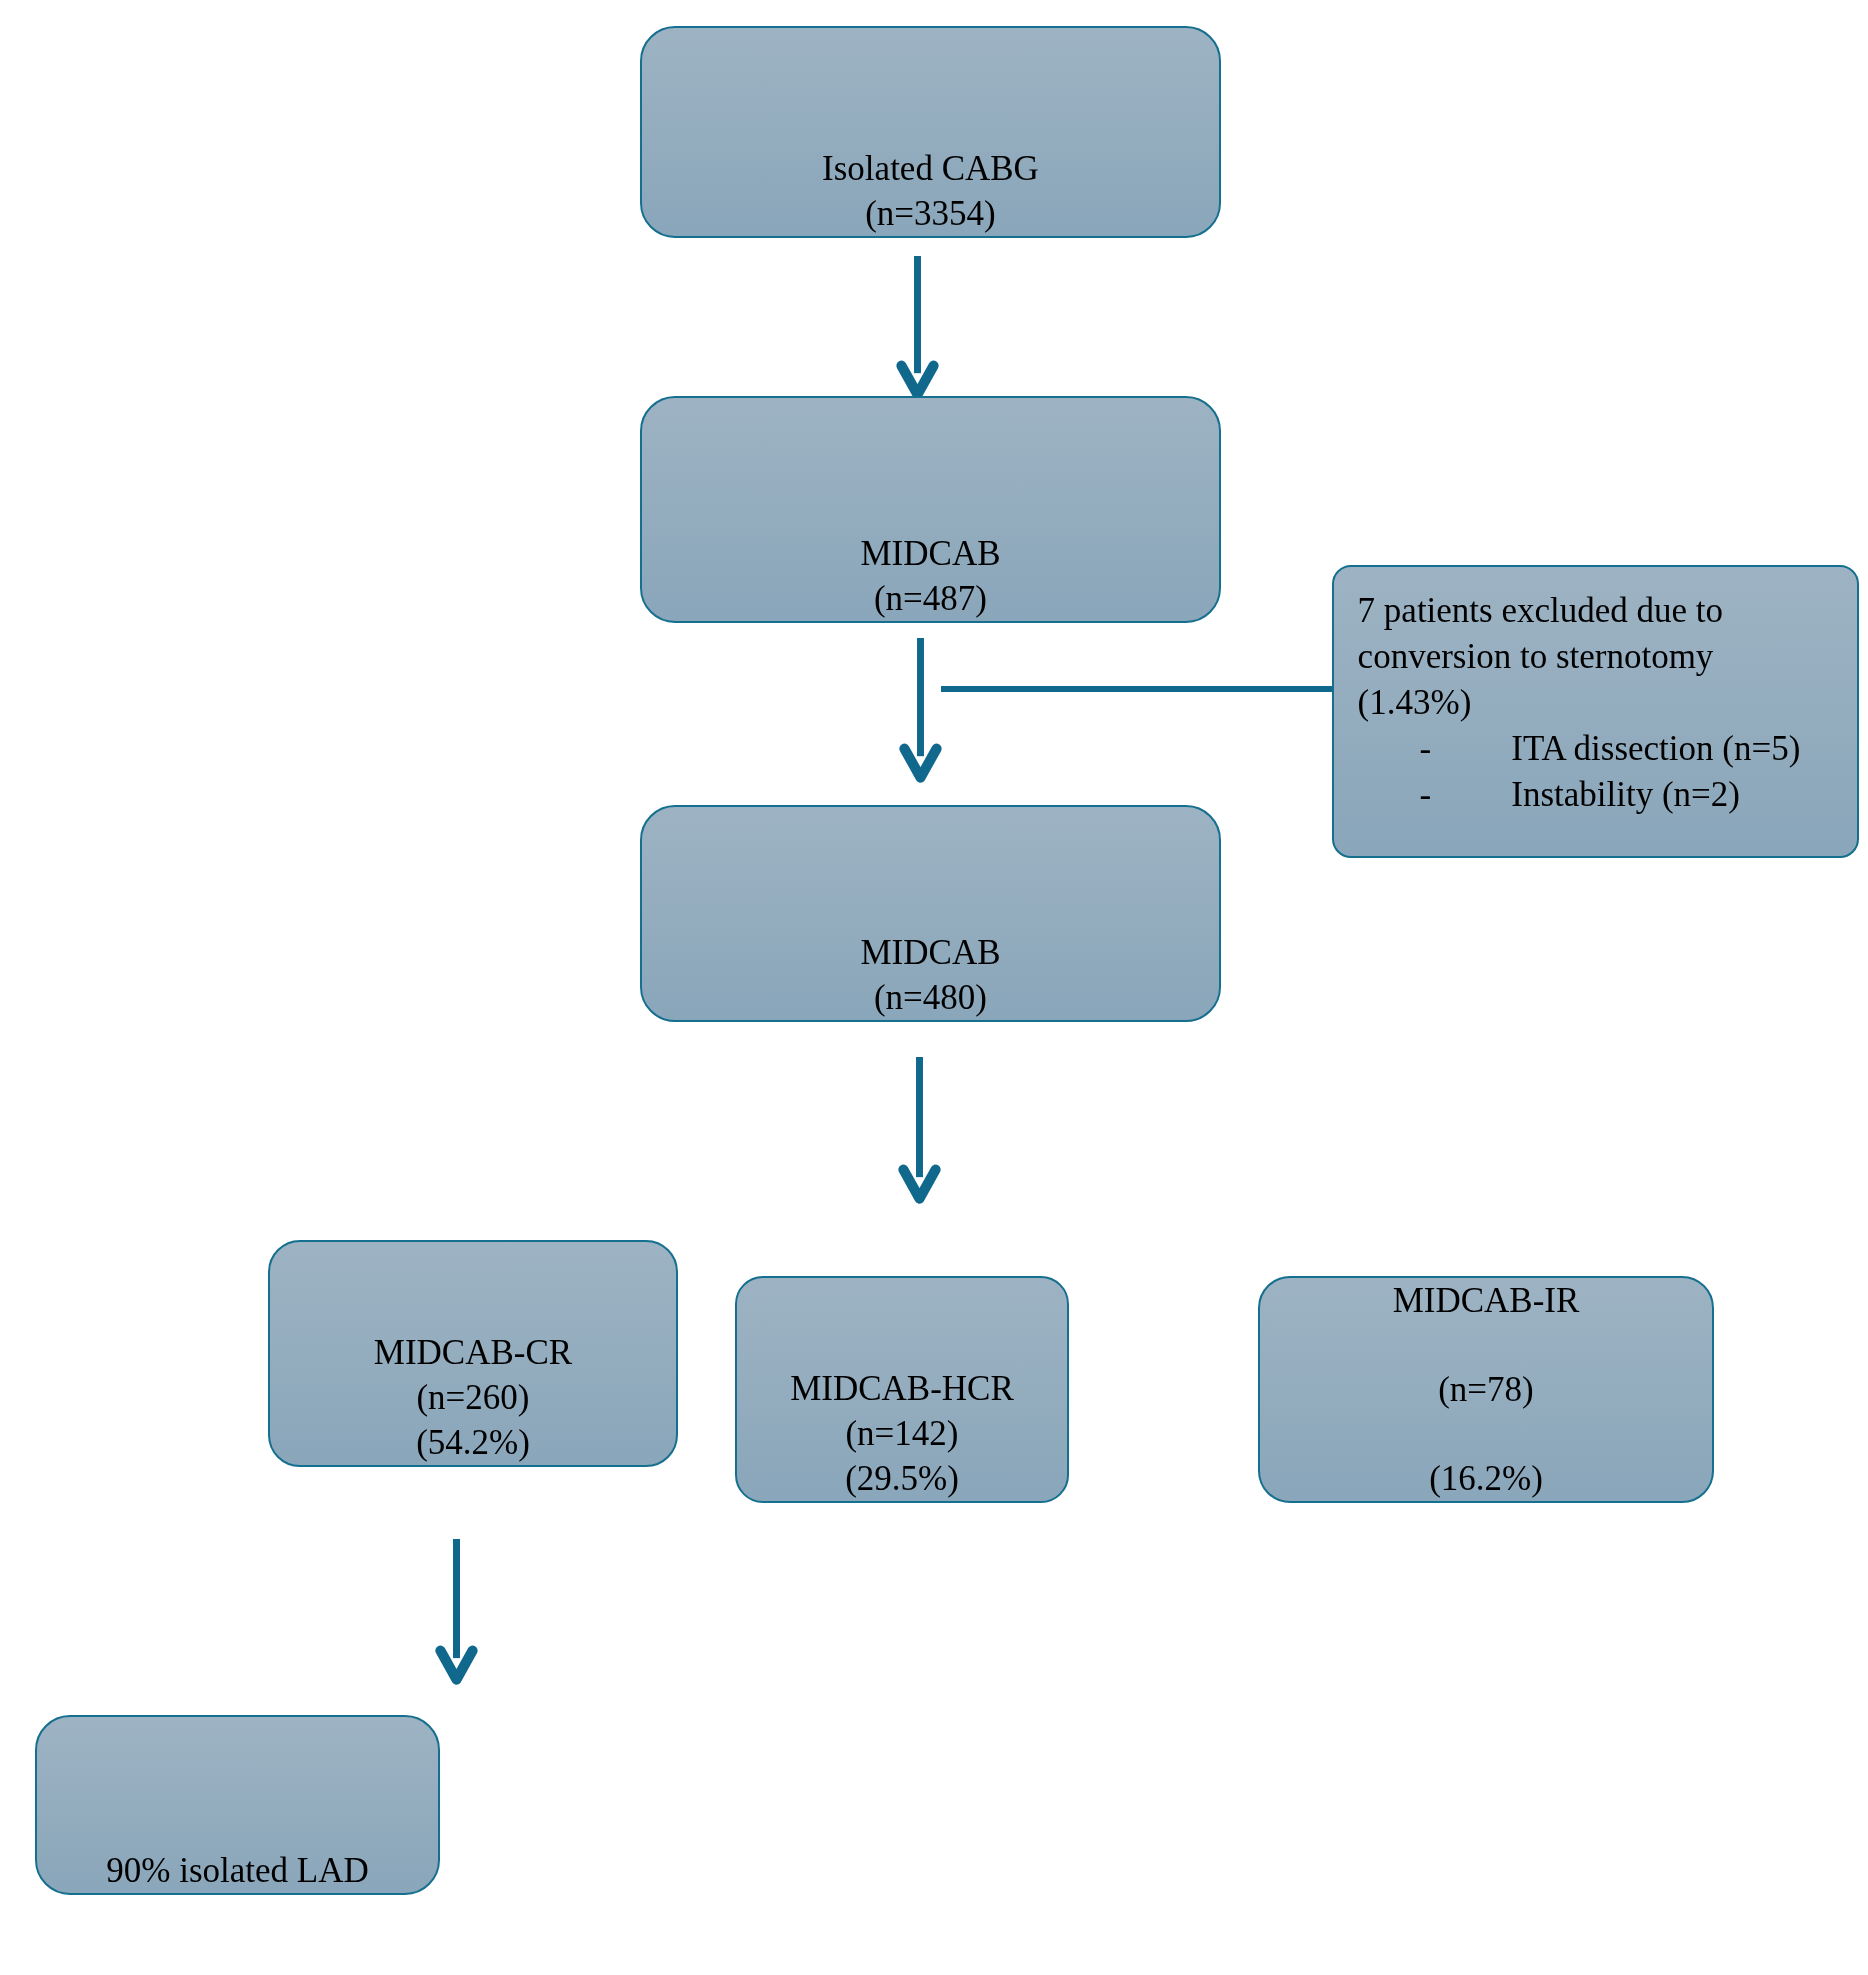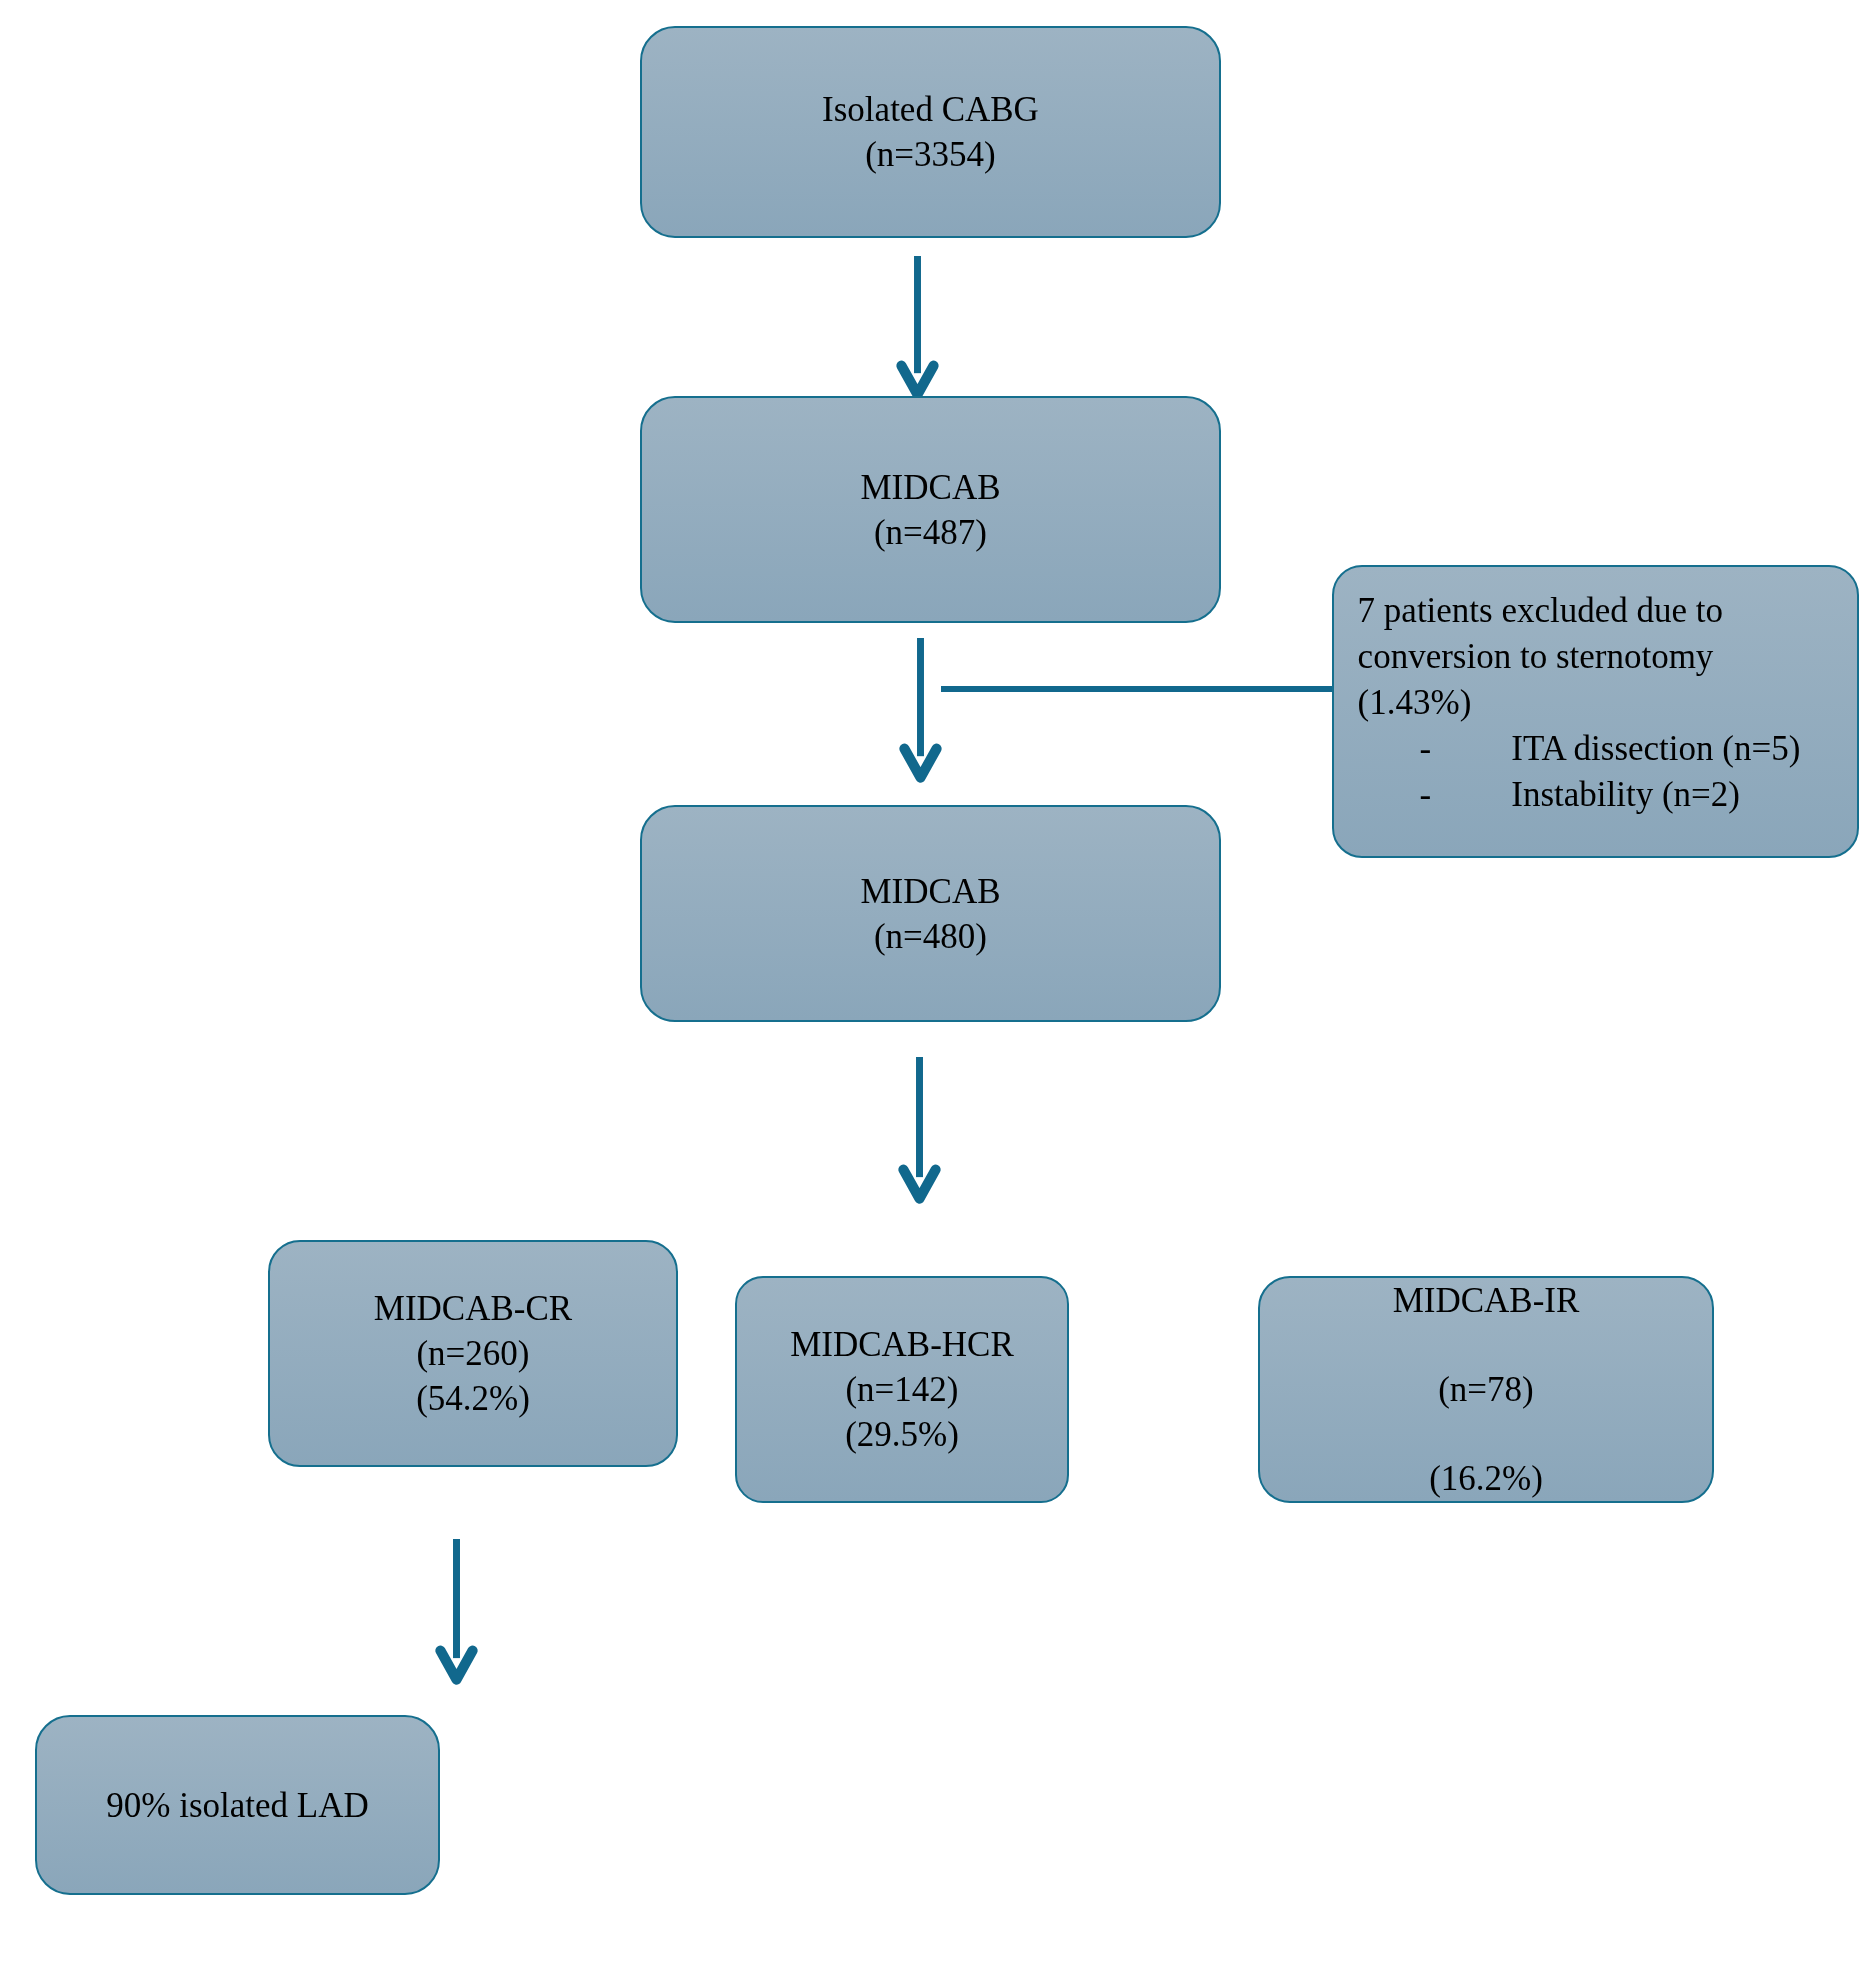--- a/index.html
+++ b/index.html
@@ -20,28 +20,28 @@
     color:var(--text);
   }
   .node{
     position:absolute;
     box-sizing:border-box;
     border:2.1px solid var(--box-border);
     border-radius:35px;
     background:linear-gradient(180deg,var(--box-fill-top) 0%,var(--box-fill-bottom) 100%);
     display:flex;
     flex-direction:column;
-    justify-content:center;
+    justify-content:flex-end;
     align-items:center;
     text-align:center;
     font-size:35px;
     line-height:45px;
   }
   .node--left{
-    border-radius:30px;
+    border-radius:19px;
     justify-content:flex-start;
     align-items:flex-start;
     text-align:left;
     padding:21.4px 15px 0 23.6px;
     line-height:46px;
   }
   .line{white-space:nowrap;}
   .bullet{display:flex;white-space:nowrap;}
   .bullet .dash{margin-left:62px;}
   .bullet .btext{margin-left:80px;}

